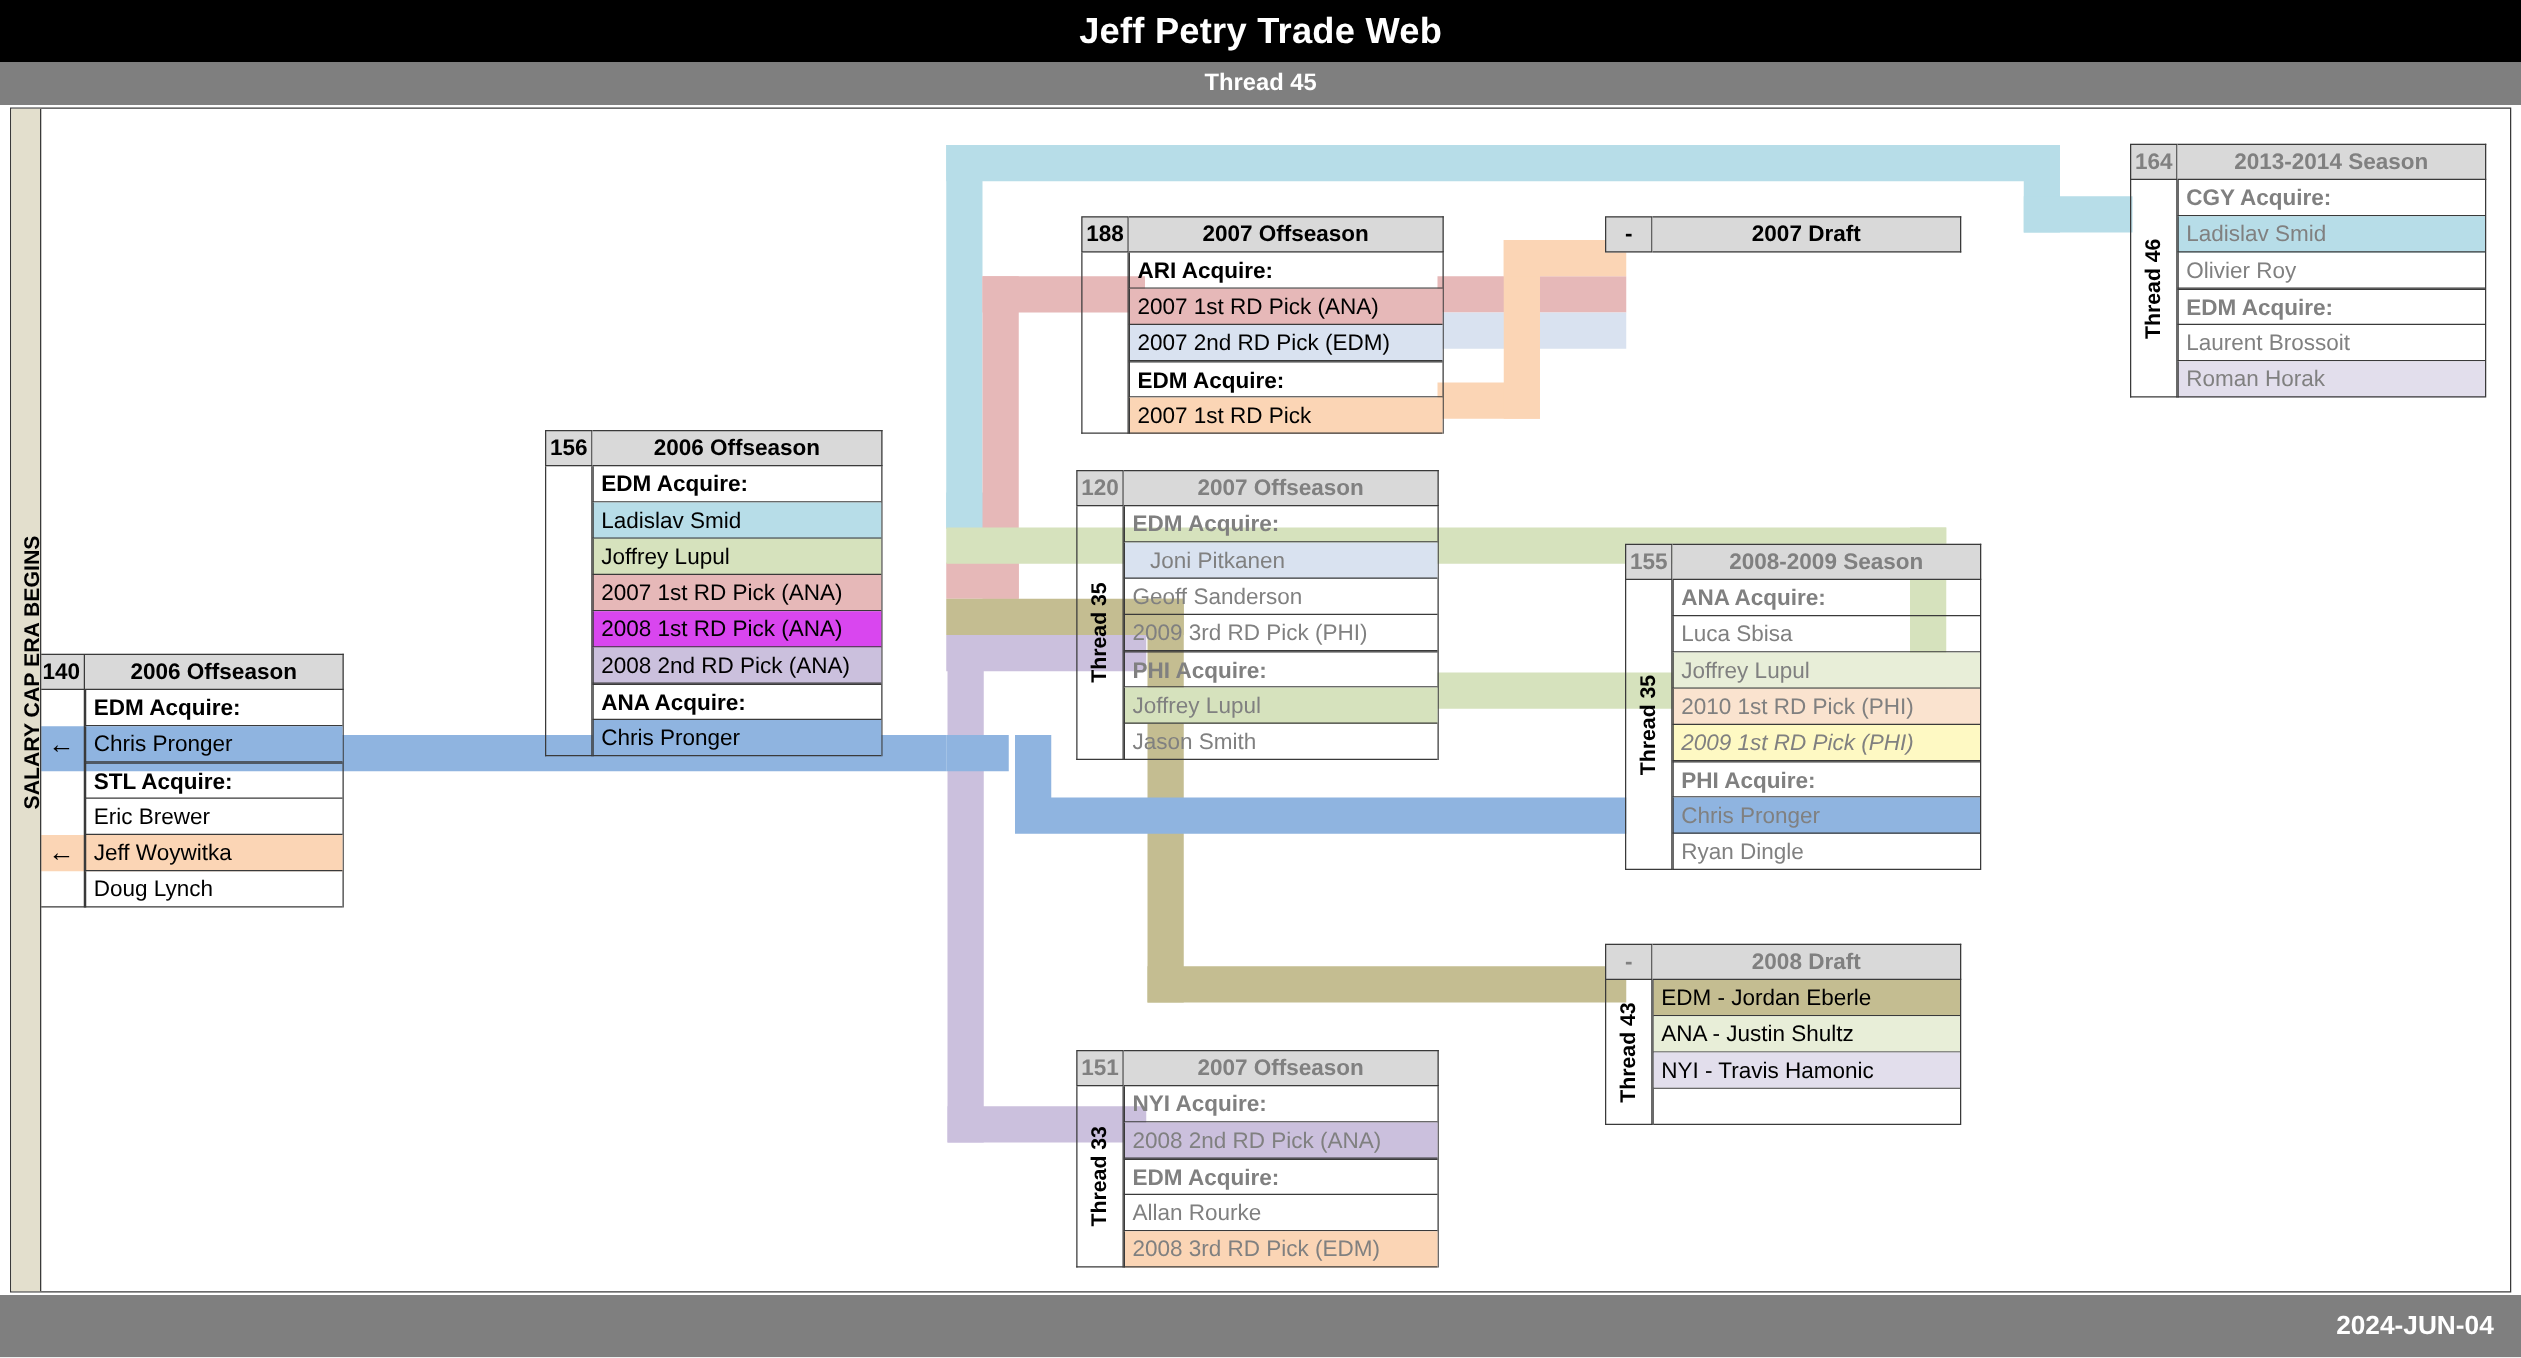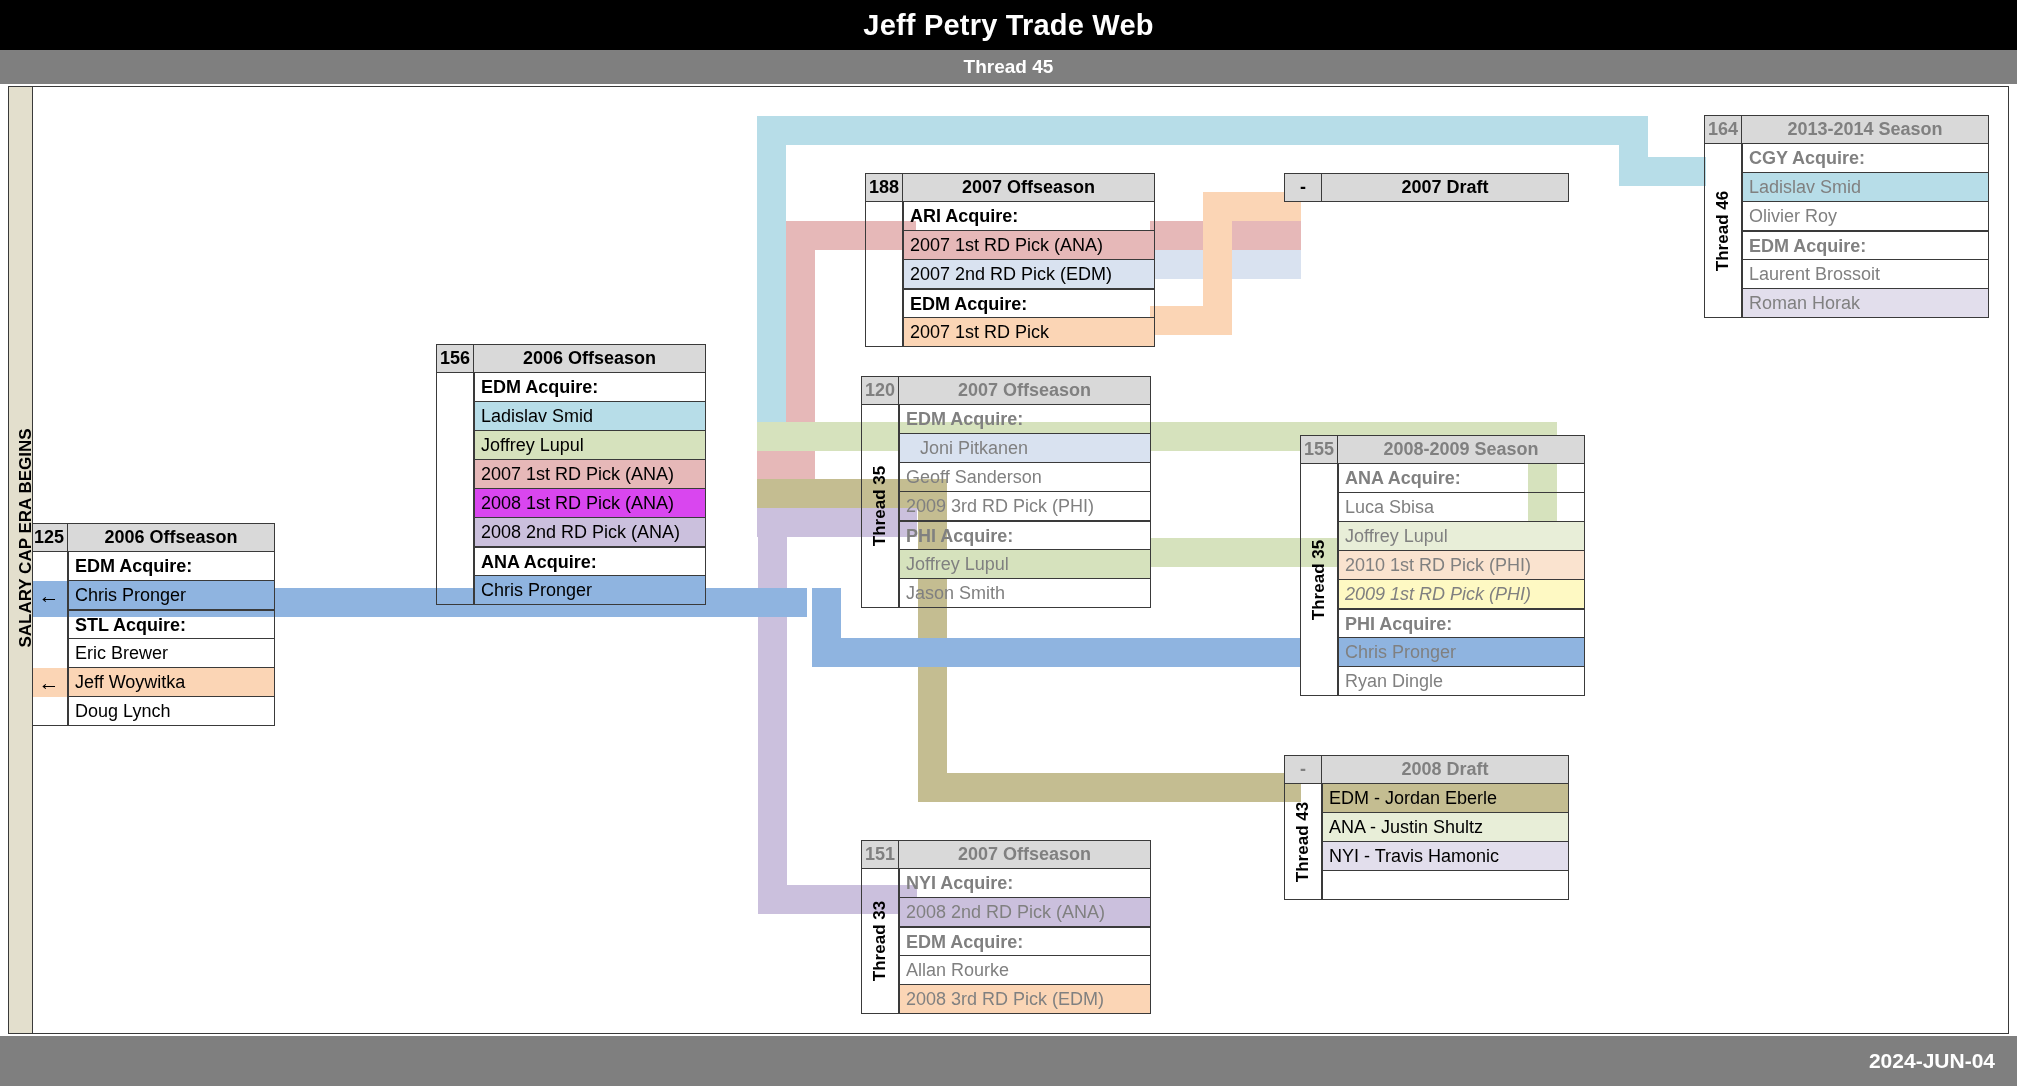--- a/index.html
+++ b/index.html
@@ -95,21 +95,21 @@
       <div class="rib" style="left: 812px; top: 638px; width: 489px; height: 29px; background: rgb(143, 180, 224);"></div>
       <div class="rib" style="left: 1150px; top: 250px; width: 151px; height: 29px; background: rgb(217, 226, 240);"></div>
       <div class="rib" style="left: 1150px; top: 306px; width: 82px; height: 29px; background: rgb(251, 213, 181);"></div>
       <div class="rib" style="left: 1203px; top: 192px; width: 29px; height: 143px; background: rgb(251, 213, 181);"></div>
       <div class="rib" style="left: 1203px; top: 192px; width: 98px; height: 29px; background: rgb(251, 213, 181);"></div>
     </div>
 
   <div id="cards">
       <div class="card" style="left: 30px; top: 523px; width: 245px;">
         <div class="hdr">
-          <div class="num">125</div>
+          <div class="num">140</div>
           <div class="ttl">2006 Offseason</div>
         </div>
         <div class="arrowcell" style="top: 58px; background: rgb(143, 180, 224);">←</div>
         <div class="arrowcell" style="top: 145px; background: rgb(251, 213, 181);">←</div>
         <div class="body">
           <div class="gut"></div>
           <div class="rows">
             <div class="row head" style="background: transparent;">EDM Acquire:</div>
             <div class="row" style="background: rgb(143, 180, 224);">Chris Pronger</div>
             <div class="row head sep" style="background: transparent;">STL Acquire:</div>

